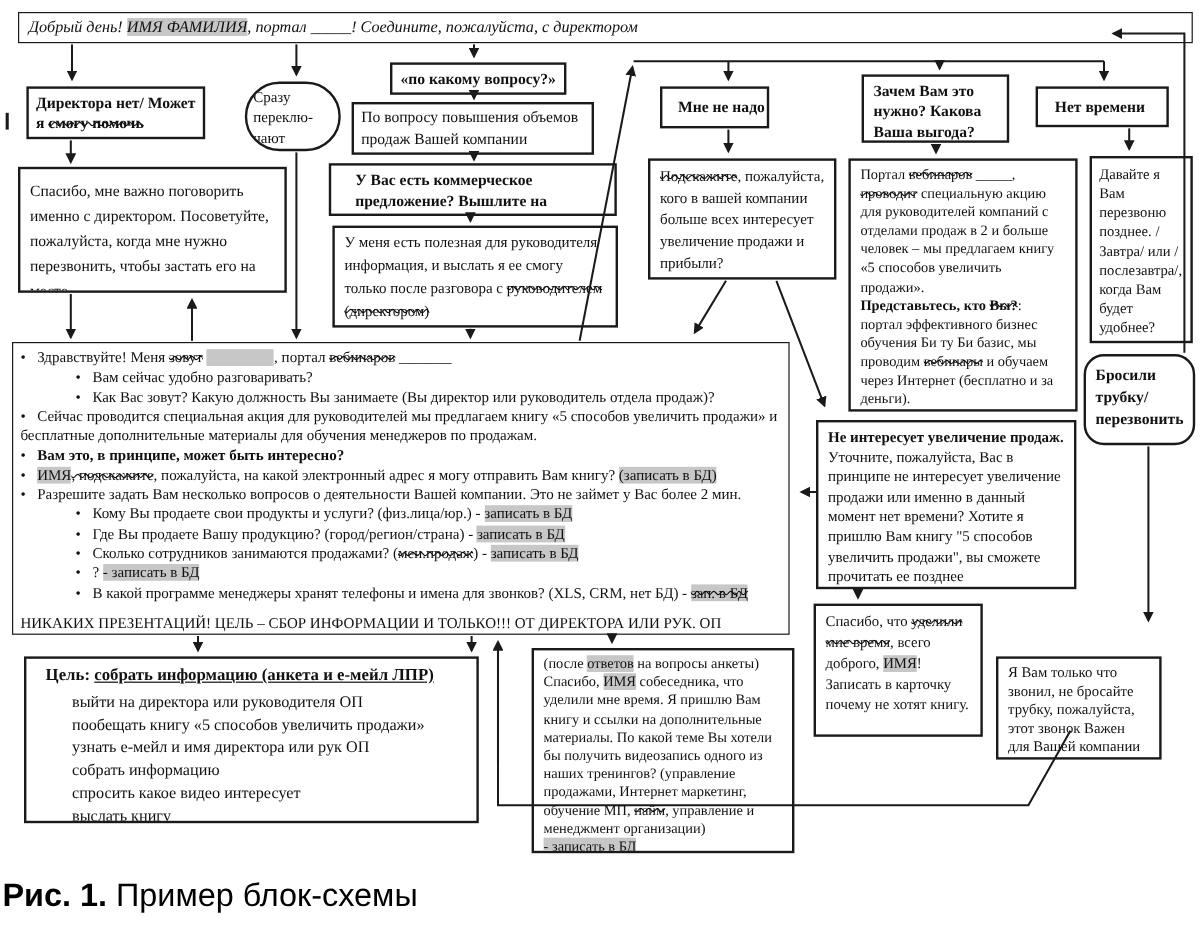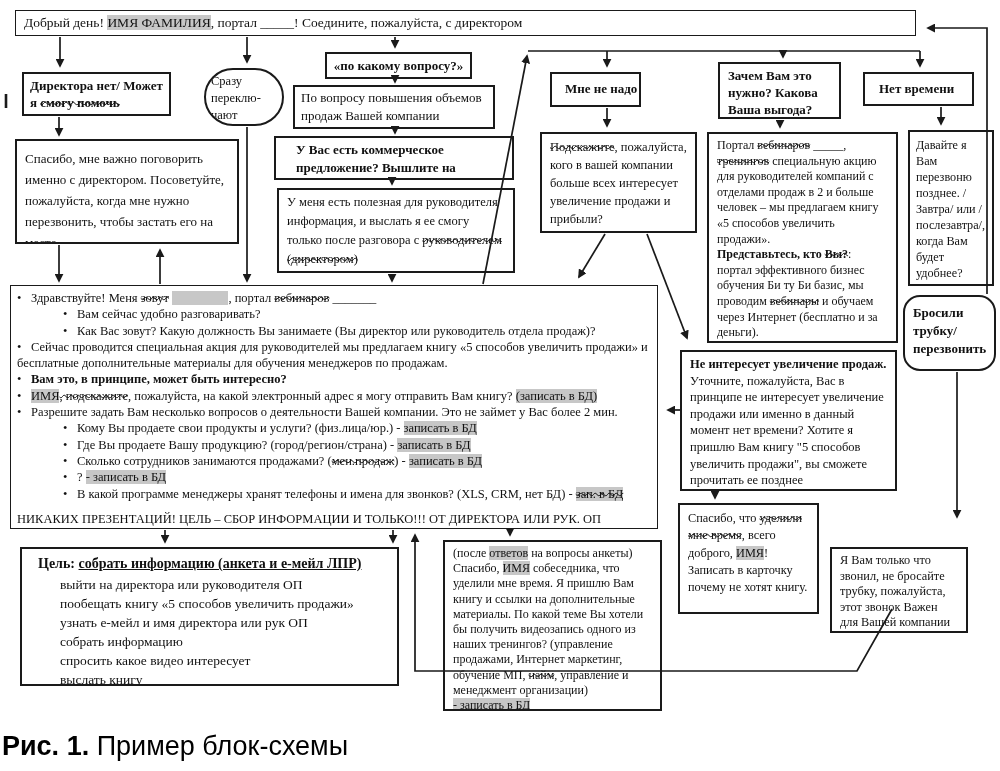--- a/index.html
+++ b/index.html
@@ -15,21 +15,21 @@
   .sq{text-decoration:line-through;text-decoration-style:wavy;text-decoration-thickness:1px;}
   .hl{background:#c7c7c7;}
   .hl.sq,.hl .sq{background:#c7c7c7;}
   .blt{display:inline-block;width:14px;}
   .para{position:relative;}
   .para.l1{padding-left:46px;}
   .para.gap{margin-top:9px;}
   .para.dash{padding-left:22px;text-indent:-22px;}
 
   
-  #b-greeting{left:15px;top:10px;width:901px;height:26px;font-size:13.5px;line-height:23px;padding:0 0 0 8px;border-width:1.8px;}
+  #b-greeting{left:15px;top:10px;width:979px;height:26px;font-size:13.5px;line-height:23px;padding:0 0 0 8px;border-width:1.8px;font-style:italic;}
   #b-dir-net{left:22px;top:72px;width:149px;height:44px;font-size:13px;line-height:17px;padding:3px 6px;border-width:2px;}
   #b-srazu{left:204px;top:68px;width:80px;height:58px;font-size:12.5px;line-height:17px;padding:3px 5px;border-width:2px;border-radius:29px;}
   #b-po-kakomu{left:325px;top:52px;width:147px;height:27px;font-size:13px;line-height:24px;border-width:2px;}
   #b-po-voprosu{left:293px;top:85px;width:202px;height:44px;font-size:13px;line-height:18px;padding:2px 6px;border-width:2px;}
   #b-mne-ne-nado{left:550px;top:72px;width:91px;height:35px;font-size:13px;padding:7px 0 0 13px;border-width:2px;}
   #b-zachem{left:718px;top:62px;width:123px;height:57px;font-size:13px;line-height:17px;padding:3px 8px;border-width:2px;}
   #b-net-vremeni{left:863px;top:72px;width:111px;height:34px;font-size:13px;padding:7px 0 0 14px;border-width:2px;}
   #b-spasibo-vazhno{left:15px;top:139px;width:224px;height:105px;font-size:13px;line-height:21px;padding:7px 8px;border-width:2px;}
   #b-u-vas-kp{left:274px;top:136px;width:240px;height:44px;font-size:13px;line-height:18px;padding:3px 20px;border-width:2px;}
   #b-u-menya{left:277px;top:188px;width:238px;height:85px;font-size:12.5px;line-height:19px;padding:3px 8px;border-width:2px;}
@@ -86,21 +86,21 @@
   <div class="box bold" id="b-u-vas-kp">
       <div class="para"><span>У Вас есть коммерческое предложение? Вышлите на почту</span></div>
     </div>
   <div class="box" id="b-u-menya">
       <div class="para"><span>У меня есть полезная для руководителя информация, и выслать я ее смогу только после разговора с </span><span class="sq">руководителем</span><span> </span><span class="sq">(директором)</span></div>
     </div>
   <div class="box" id="b-podskazhite">
       <div class="para"><span class="sq">Подскажите</span><span>, пожалуйста, кого в вашей компании больше всех интересует увеличение продажи и прибыли?</span></div>
     </div>
   <div class="box" id="b-portal">
-      <div class="para"><span>Портал </span><span class="sq">вебинаров</span><span> _____, </span><span class="sq">тренингов</span><span> специальную акцию для руководителей  компаний с отделами продаж в 2 и больше человек  – мы предлагаем книгу «5 способов увеличить продажи».</span></div>
+      <div class="para"><span>Портал </span><span class="sq">вебинаров</span><span> _____, </span><span class="sq">проводит</span><span> специальную акцию для руководителей  компаний с отделами продаж в 2 и больше человек  – мы предлагаем книгу «5 способов увеличить продажи».</span></div>
       <div class="para"><span class="b">Представьтесь, кто </span><span class="b sq">Вы?</span><span>: портал эффективного бизнес обучения Би ту Би базис, мы проводим </span><span class="sq">вебинары</span><span> и обучаем через Интернет (бесплатно и за деньги).</span></div>
     </div>
   <div class="box" id="b-davayte">
       <div class="para"><span>Давайте я Вам перезвоню позднее. /Завтра/ или /послезавтра/, когда Вам будет удобнее?</span></div>
     </div>
   <div class="box bold" id="b-brosili">
       <div class="para"><span>Бросили трубку/ перезвонить</span></div>
     </div>
   <div class="box" id="b-ne-interesuet">
       <div class="para"><span class="b">Не интересует увеличение продаж.</span><span> Уточните, пожалуйста, Вас в принципе не интересует увеличение продажи или именно в данный момент нет времени? Хотите я пришлю Вам книгу "5 способов увеличить продажи", вы сможете прочитать ее позднее</span></div>

